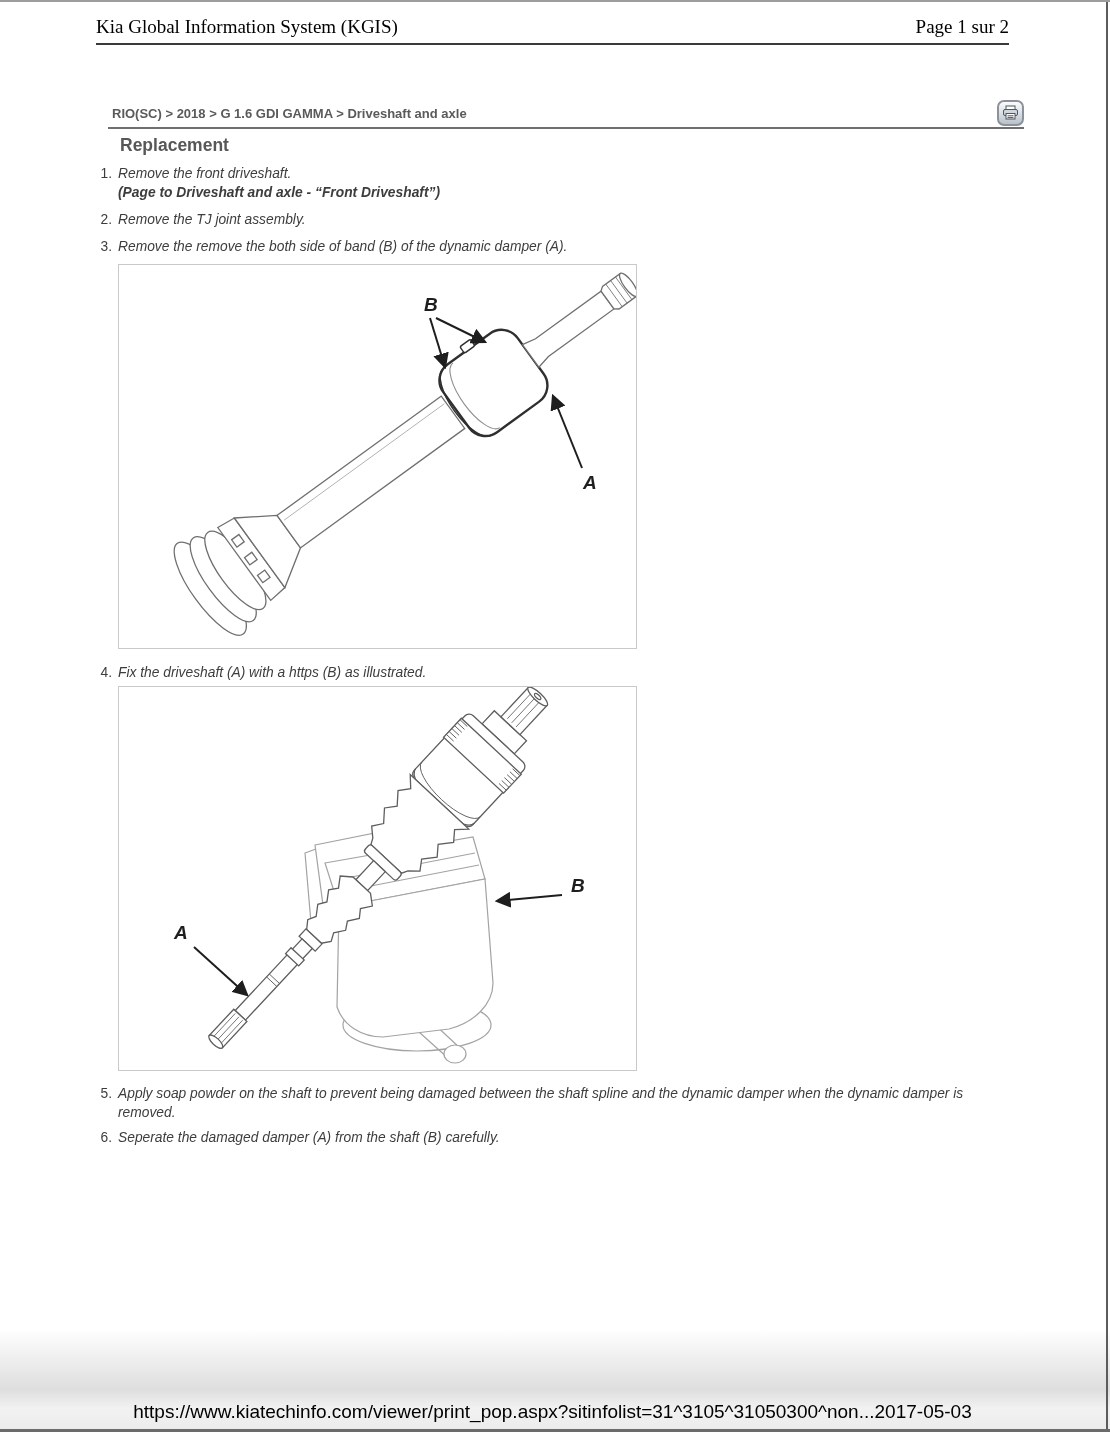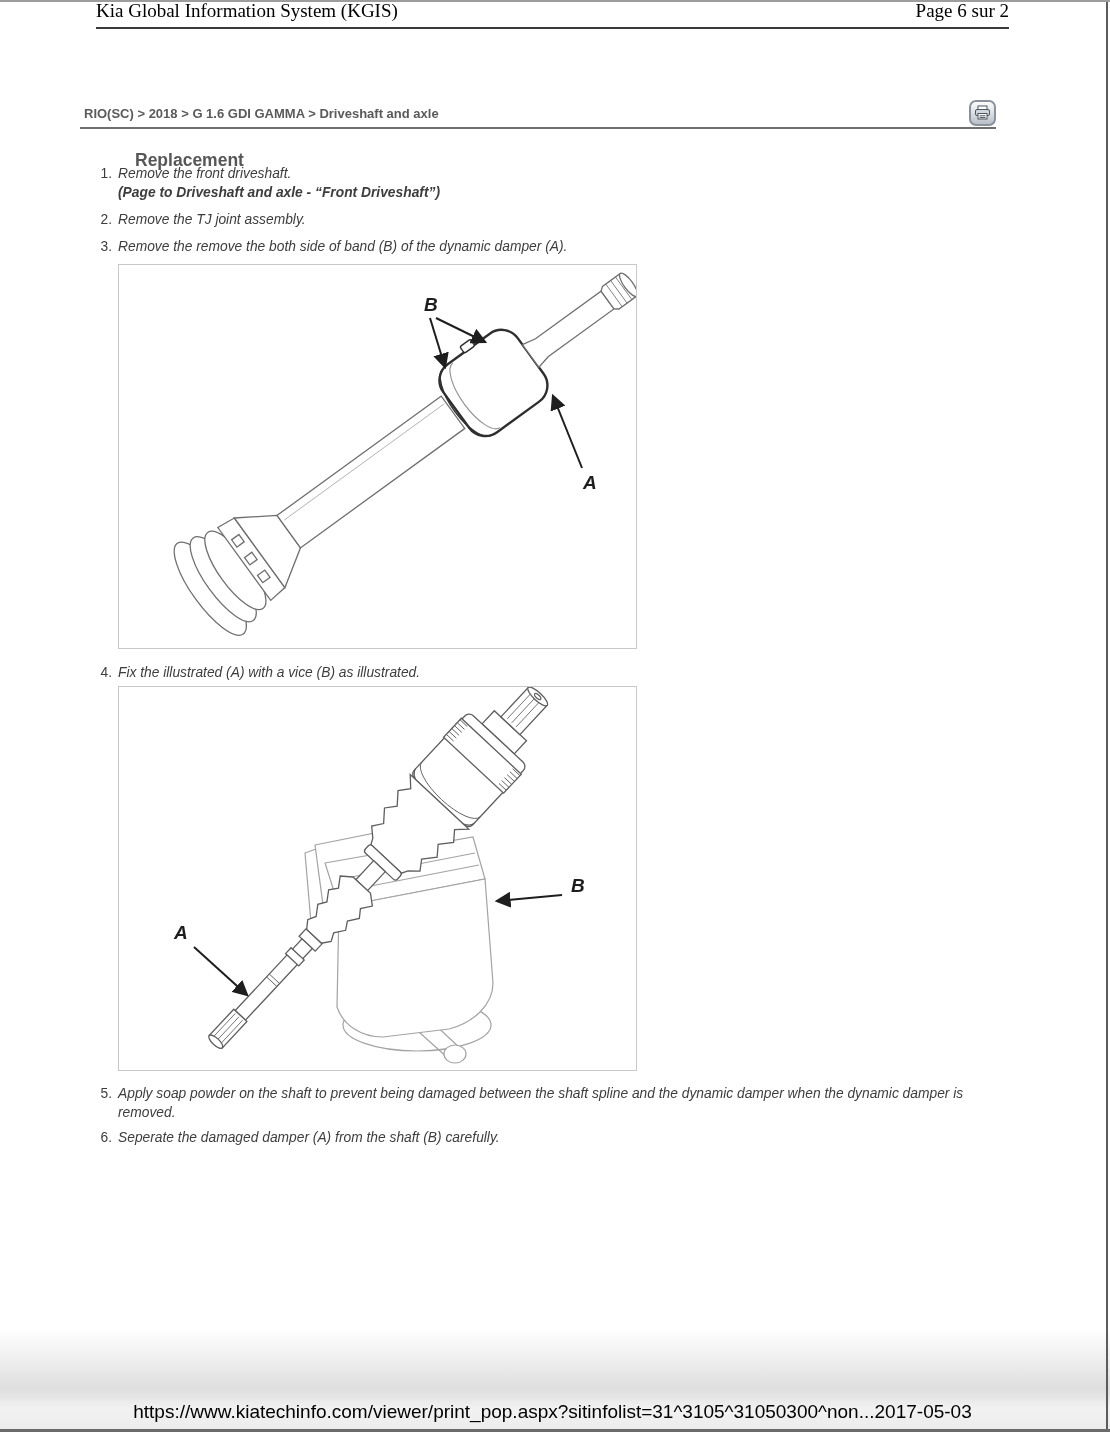--- a/index.html
+++ b/index.html
@@ -13,43 +13,43 @@
   }
   .top-edge   { position: absolute; top: 0; left: 0; right: 0; height: 2px; background: #9d9d9d; }
   .right-edge { position: absolute; top: 2px; right: 2px; width: 2px; bottom: 0; background: #5c5c5c; }
   .bottom-shade {
     position: absolute; left: 0; right: 0; bottom: 3px; height: 100px;
     background: linear-gradient(180deg, rgba(224,224,224,0) 0%, #dedede 60%, #f2f2f2 80%, #ececec 100%);
   }
   .bottom-edge { position: absolute; bottom: 0; left: 0; right: 0; height: 3px; background: #6b6b6b; }
 
   .print-header {
-    position: absolute; left: 96px; top: 0; width: 913px;
+    position: absolute; left: 96px; top: 16px; width: 913px;
     display: flex; justify-content: space-between;
     font-family: "Liberation Serif", serif; font-size: 19px; color: #000;
     padding-bottom: 5px; border-bottom: 2px solid #3a3a3a;
   }
 
   .breadcrumb-bar {
-    position: absolute; left: 80px; top: 99px; width: 916px; height: 30px;
+    position: absolute; left: 108px; top: 99px; width: 916px; height: 30px;
     border-bottom: 2px solid #6f6f6f;
     display: flex; align-items: center; justify-content: space-between;
     box-sizing: border-box;
   }
   .breadcrumb { font-size: 13px; font-weight: bold; color: #5a5a5a; padding-left: 4px; }
   .print-btn {
     width: 27px; height: 26px; margin-bottom: 1px;
     border: 2px solid #8b929b; border-radius: 7px;
     background: linear-gradient(180deg, #fbfbfb 0%, #dfe3e8 45%, #b9c0c9 100%);
     display: flex; align-items: center; justify-content: center;
     cursor: pointer; padding: 0;
   }
 
   .section-title {
-    position: absolute; left: 120px; top: 135px; margin: 15px;
+    position: absolute; left: 120px; top: 135px; margin: 0;
     font-size: 17.5px; font-weight: bold; color: #575757;
   }
 
   .steps {
     position: absolute; left: 96px; top: 164px; width: 892px;
     margin: 0; padding: 0; list-style: none;
     font-size: 13.8px; line-height: 19px; color: #3d3d3d;
   }
   .step { display: flex; }
   .step .num { width: 16px; flex: none; text-align: right; margin-right: 6px; }
@@ -72,21 +72,21 @@
 </style>
 </head>
 <body>
 
 <div class="viewport">
 
   <div class="top-edge"></div>
 
   <div class="print-header">
     <span>Kia Global Information System (KGIS)</span>
-    <span>Page 6 sur 2</span>
+    <span>Page 1 sur 2</span>
   </div>
 
   <div class="breadcrumb-bar">
     <span class="breadcrumb">RIO(SC) &gt; 2018 &gt; G 1.6 GDI GAMMA &gt; Driveshaft and axle</span>
     <button class="print-btn">
       <svg width="17" height="16" viewBox="0 0 17 16">
         <rect x="4" y="1" width="9" height="3.5" fill="#ffffff" stroke="#4e5660" stroke-width="1"></rect>
         <rect x="1.5" y="4.5" width="14" height="6" rx="1.5" fill="#cfd6de" stroke="#4e5660" stroke-width="1"></rect>
         <rect x="4" y="8.5" width="9" height="5.5" fill="#ffffff" stroke="#4e5660" stroke-width="1"></rect>
         <line x1="5.5" y1="10.8" x2="11.5" y2="10.8" stroke="#4e5660" stroke-width="1"></line>
@@ -159,21 +159,21 @@
               <line x1="463" y1="203" x2="434" y2="131" marker-end="url(#arw)"></line>
             </g>
           </svg>
         </div>
       </div>
     </li>
 
     <li class="step step-4">
       <span class="num">4.</span>
       <div class="body">
-        <div>Fix the illustrated (A) with a vice (B) as illustrated.</div>
+        <div>Fix the driveshaft (A) with a https (B) as illustrated.</div>
         <div class="figure fig-2">
           <svg viewBox="0 0 517 383" width="517" height="383">
             <g stroke="#a3a3a3" stroke-width="1.2" fill="#ffffff">
               <path d="M186,166 L208,158 L214,228 L192,236 Z"></path>
               <path d="M196,158 L256,146 L262,206 L204,218 Z"></path>
               <ellipse cx="298" cy="338" rx="74" ry="26" fill="none"></ellipse>
               <line x1="312" y1="334" x2="342" y2="362"></line>
               <line x1="300" y1="345" x2="330" y2="372"></line>
               <ellipse cx="336" cy="367" rx="11" ry="9"></ellipse>
               <path d="M206,176 L354,150 L366,192 L220,220 Z"></path>

